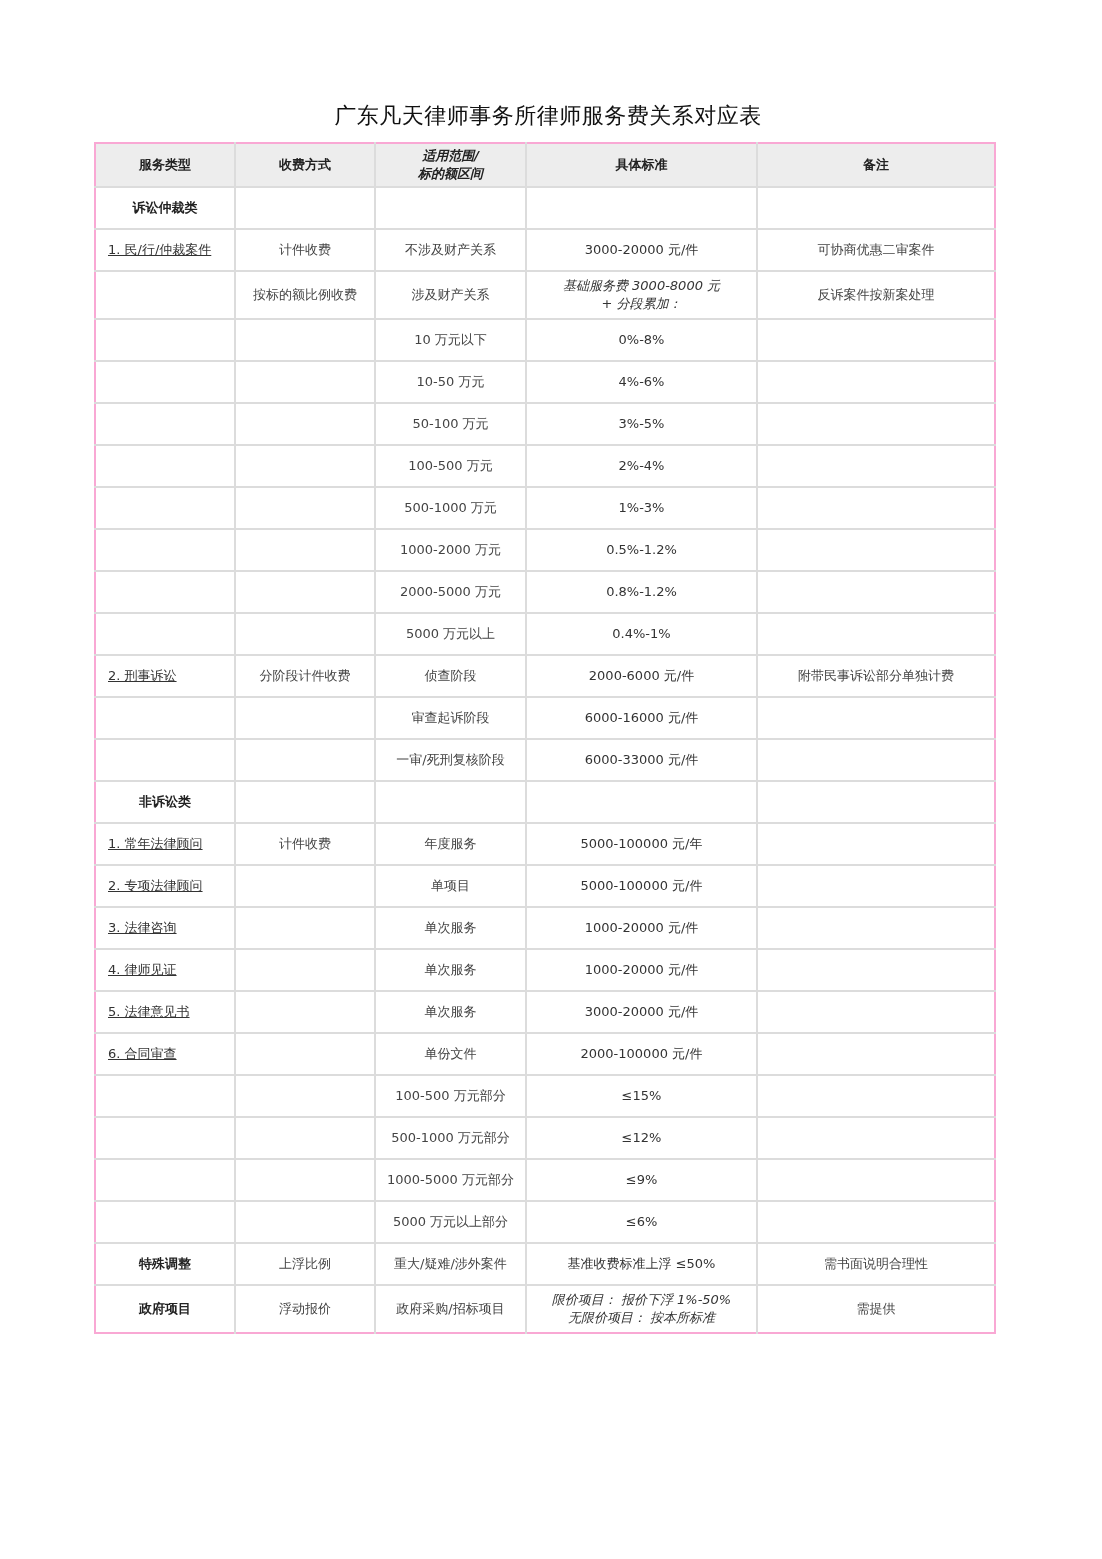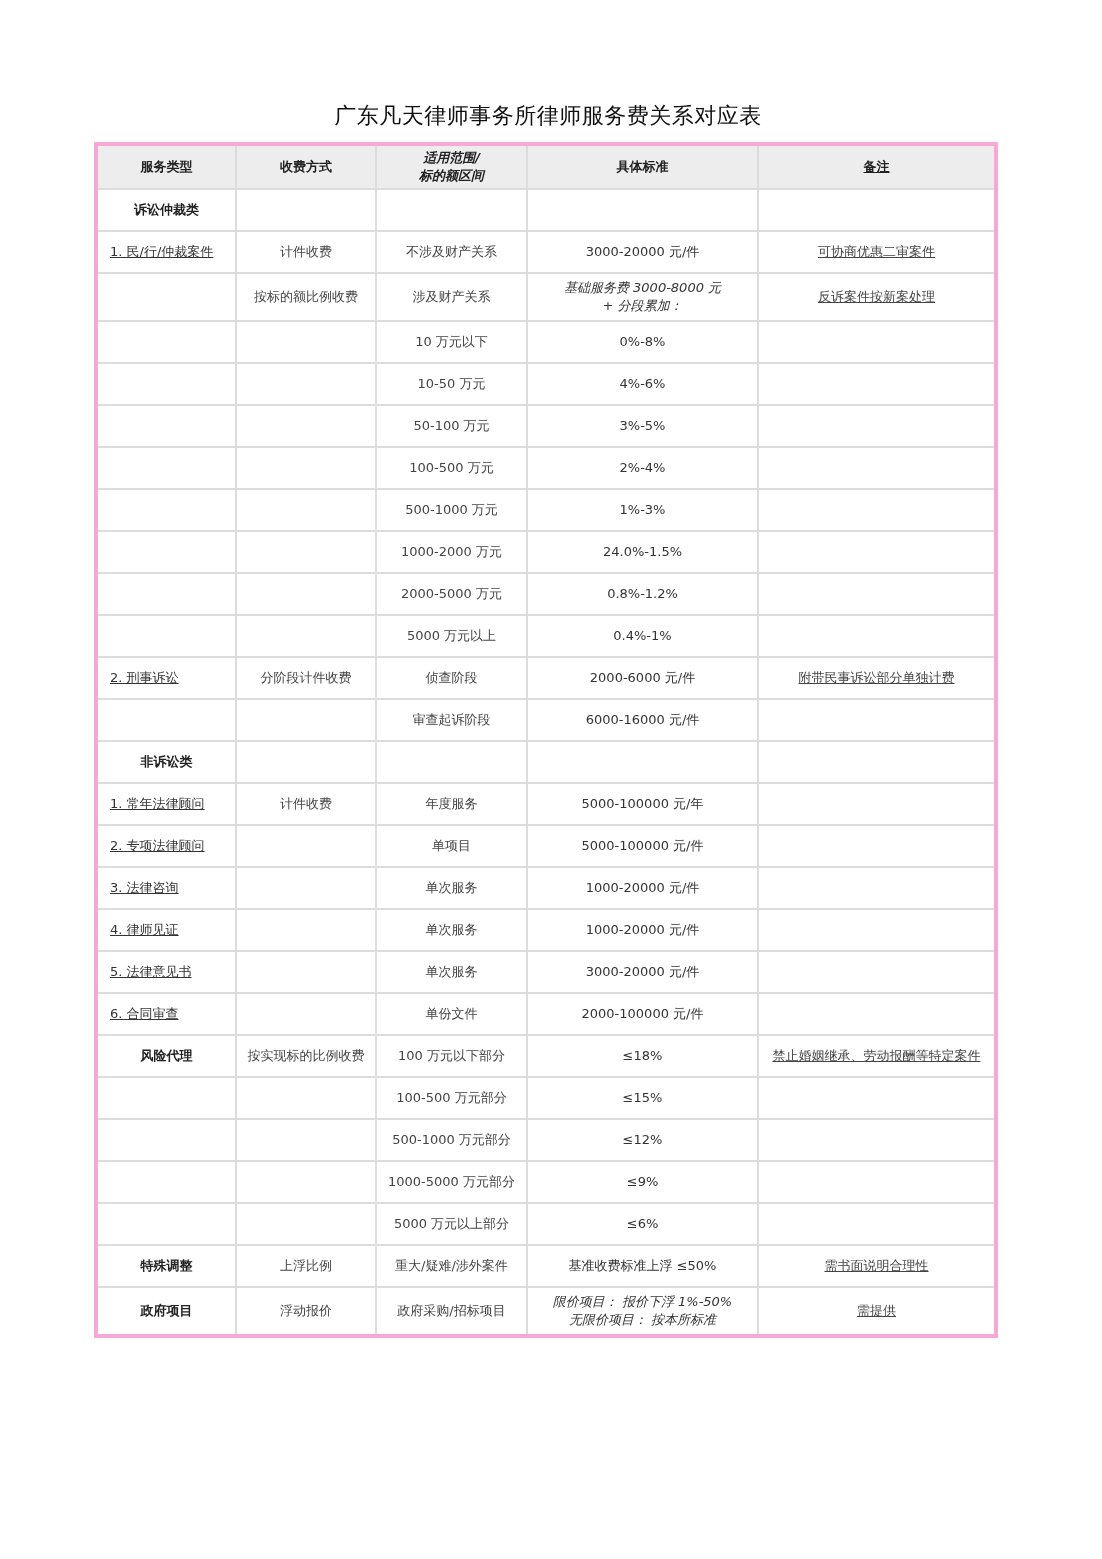--- a/index.html
+++ b/index.html
@@ -24,21 +24,21 @@
       line-height: 36px;
       color: #111;
       letter-spacing: 0.5px;
     }
     .fee-table {
       position: absolute;
       left: 94px;
       top: 142px;
       width: 900px;
       border-collapse: collapse;
-      border: 4px solid #f9a8d4;
+      border: 2px solid #f9a8d4;
       table-layout: fixed;
       padding-left: 48px;
     }
     .fee-table col.c1 { width: 140px; }
     .fee-table col.c2 { width: 140px; }
     .fee-table col.c3 { width: 151px; }
     .fee-table col.c4 { width: 231px; }
     .fee-table col.c5 { width: 238px; }
     .fee-table th, .fee-table td {
       border: 2px solid #dcdcdc;
@@ -53,21 +53,21 @@
       white-space: nowrap;
     }
     .fee-table thead th {
       background: #ededed;
       font-weight: bold;
       color: #222;
       height: 40px;
       border-top: none;
     }
     .fee-table tr > :first-child { border-left: none; }
-    .fee-table tr > :last-child { border-right: none; text-decoration: underline; }
+    .fee-table tr > :last-child { border-right: none; }
     .fee-table tbody tr:last-child td { border-bottom: none; }
     .fee-table td.bold { font-weight: bold; color: #222; }
     .fee-table td.left { text-align: left; padding-left: 12px; text-decoration: underline; }
     .fee-table td.c2, .fee-table td.c3, .fee-table td.c5 { color: #444; }
     .two-line { display: block; font-style: italic; }
     .tall td { height: 44px; }
   </style>
 </head>
 <body>
 
@@ -150,21 +150,21 @@
         <td class="c1 "></td>
         <td class="c2"></td>
         <td class="c3">500-1000 万元</td>
         <td class="c4">1%-3%</td>
         <td class="c5"></td>
       </tr>
       <tr>
         <td class="c1 "></td>
         <td class="c2"></td>
         <td class="c3">1000-2000 万元</td>
-        <td class="c4">24.0%-1.5%</td>
+        <td class="c4">0.5%-1.2%</td>
         <td class="c5"></td>
       </tr>
       <tr>
         <td class="c1 "></td>
         <td class="c2"></td>
         <td class="c3">2000-5000 万元</td>
         <td class="c4">0.8%-1.2%</td>
         <td class="c5"></td>
       </tr>
       <tr>
@@ -182,20 +182,27 @@
         <td class="c5">附带民事诉讼部分单独计费</td>
       </tr>
       <tr>
         <td class="c1 "></td>
         <td class="c2"></td>
         <td class="c3">审查起诉阶段</td>
         <td class="c4">6000-16000 元/件</td>
         <td class="c5"></td>
       </tr>
       <tr>
+        <td class="c1 "></td>
+        <td class="c2"></td>
+        <td class="c3">一审/死刑复核阶段</td>
+        <td class="c4">6000-33000 元/件</td>
+        <td class="c5"></td>
+      </tr>
+      <tr>
         <td class="c1 bold">非诉讼类</td>
         <td class="c2"></td>
         <td class="c3"></td>
         <td class="c4"></td>
         <td class="c5"></td>
       </tr>
       <tr>
         <td class="c1  left">1. 常年法律顾问</td>
         <td class="c2">计件收费</td>
         <td class="c3">年度服务</td>
@@ -229,27 +236,20 @@
         <td class="c3">单次服务</td>
         <td class="c4">3000-20000 元/件</td>
         <td class="c5"></td>
       </tr>
       <tr>
         <td class="c1  left">6. 合同审查</td>
         <td class="c2"></td>
         <td class="c3">单份文件</td>
         <td class="c4">2000-100000 元/件</td>
         <td class="c5"></td>
-      </tr>
-      <tr>
-        <td class="c1 bold">风险代理</td>
-        <td class="c2">按实现标的比例收费</td>
-        <td class="c3">100 万元以下部分</td>
-        <td class="c4">≤18%</td>
-        <td class="c5">禁止婚姻继承、劳动报酬等特定案件</td>
       </tr>
       <tr>
         <td class="c1 "></td>
         <td class="c2"></td>
         <td class="c3">100-500 万元部分</td>
         <td class="c4">≤15%</td>
         <td class="c5"></td>
       </tr>
       <tr>
         <td class="c1 "></td>

